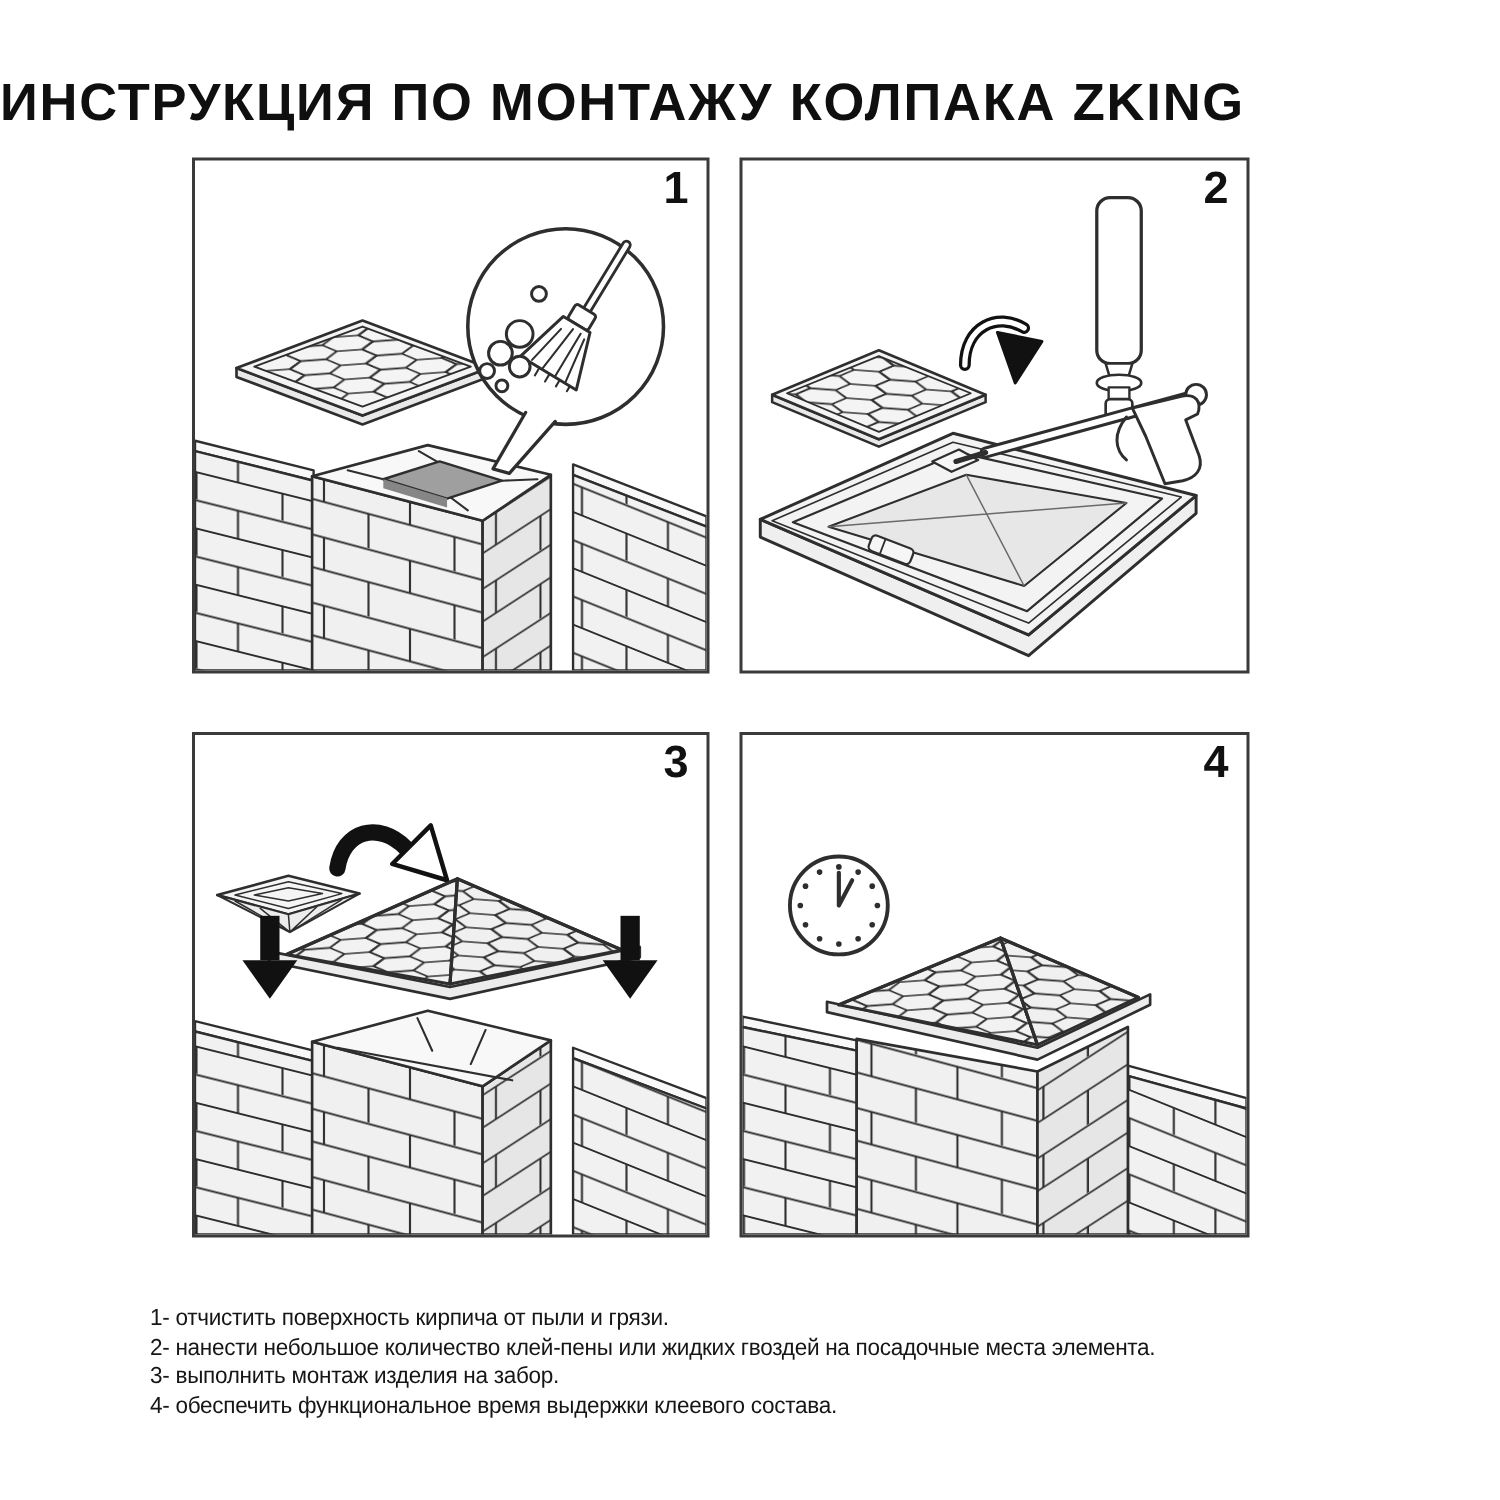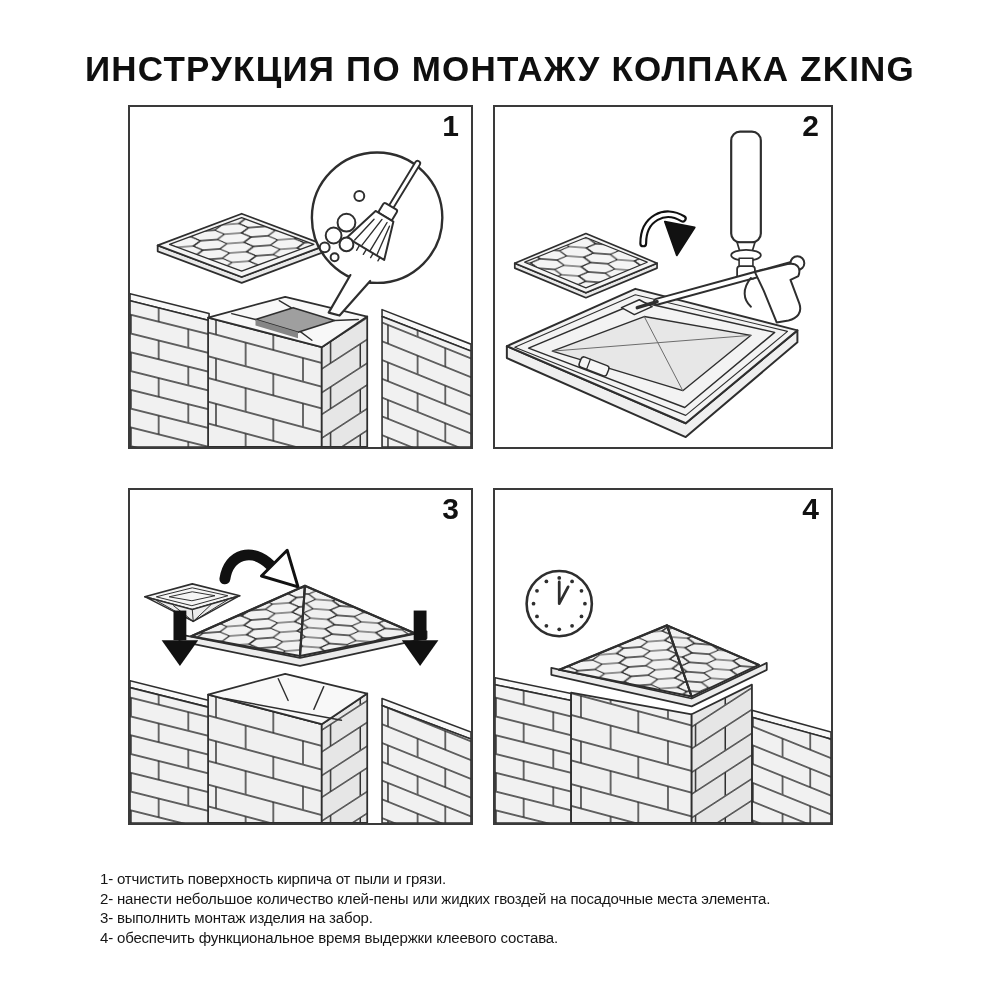--- a/index.html
+++ b/index.html
@@ -1,18 +1,18 @@
 <!DOCTYPE html>
 <html><head>
 <meta charset="utf-8">
 <style>
   html,body{margin:0;padding:0;background:#fff;}
   .sheet{position:relative;width:1000px;height:1000px;background:#fff;overflow:hidden;
          font-family:"Liberation Sans",sans-serif;color:#111;}
-  .title{position:absolute;left:0;top:26px;width:1000px;text-align:center;
+  .title{position:absolute;left:0;top:26px;width:1000px;text-align:left;
          font-size:35px;font-weight:bold;letter-spacing:1.2px;color:#0f0f0f;white-space:nowrap;}
   .panel{position:absolute;background:#fff;border:2px solid #3a3a3a;box-sizing:border-box;}
   .panel svg{display:block;width:100%;height:100%;}
   #p1{left:128px;top:105px;width:345px;height:344px;}
   #p2{left:493px;top:105px;width:340px;height:344px;}
   #p3{left:128px;top:488px;width:345px;height:337px;}
   #p4{left:493px;top:488px;width:340px;height:337px;}
   .num{position:absolute;top:4px;right:12px;font-size:30px;font-weight:bold;color:#111;line-height:1;}
   .steps{position:absolute;left:100px;top:869px;font-size:15.5px;line-height:19.5px;
          color:#161616;letter-spacing:-0.2px;transform:scaleX(.97);transform-origin:left top;}

